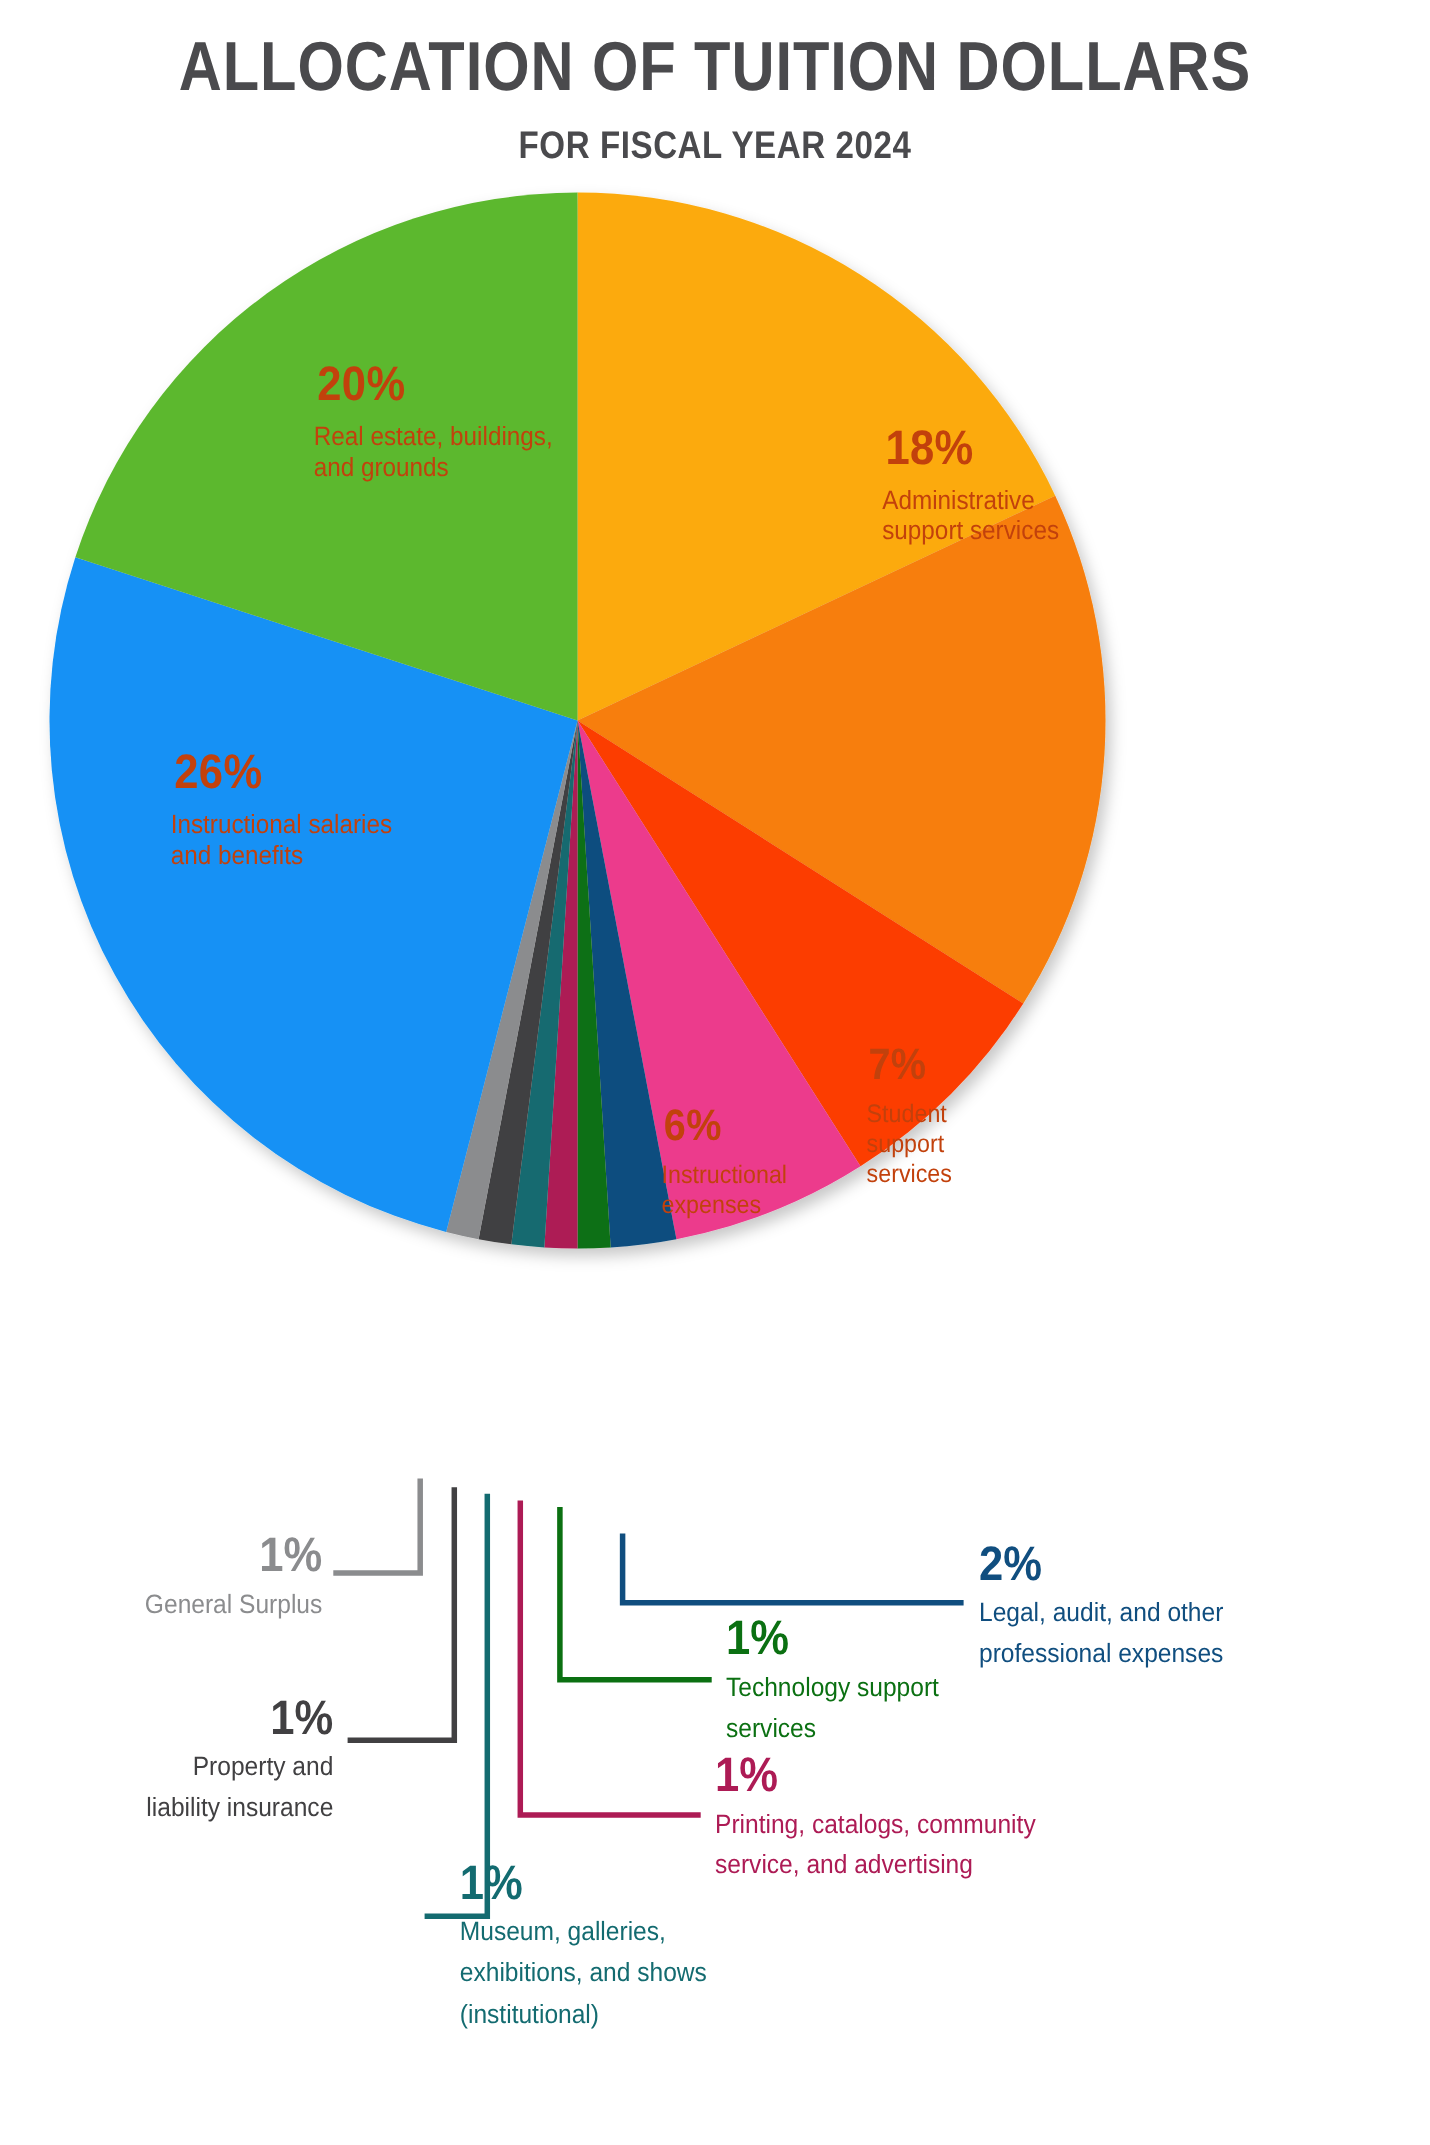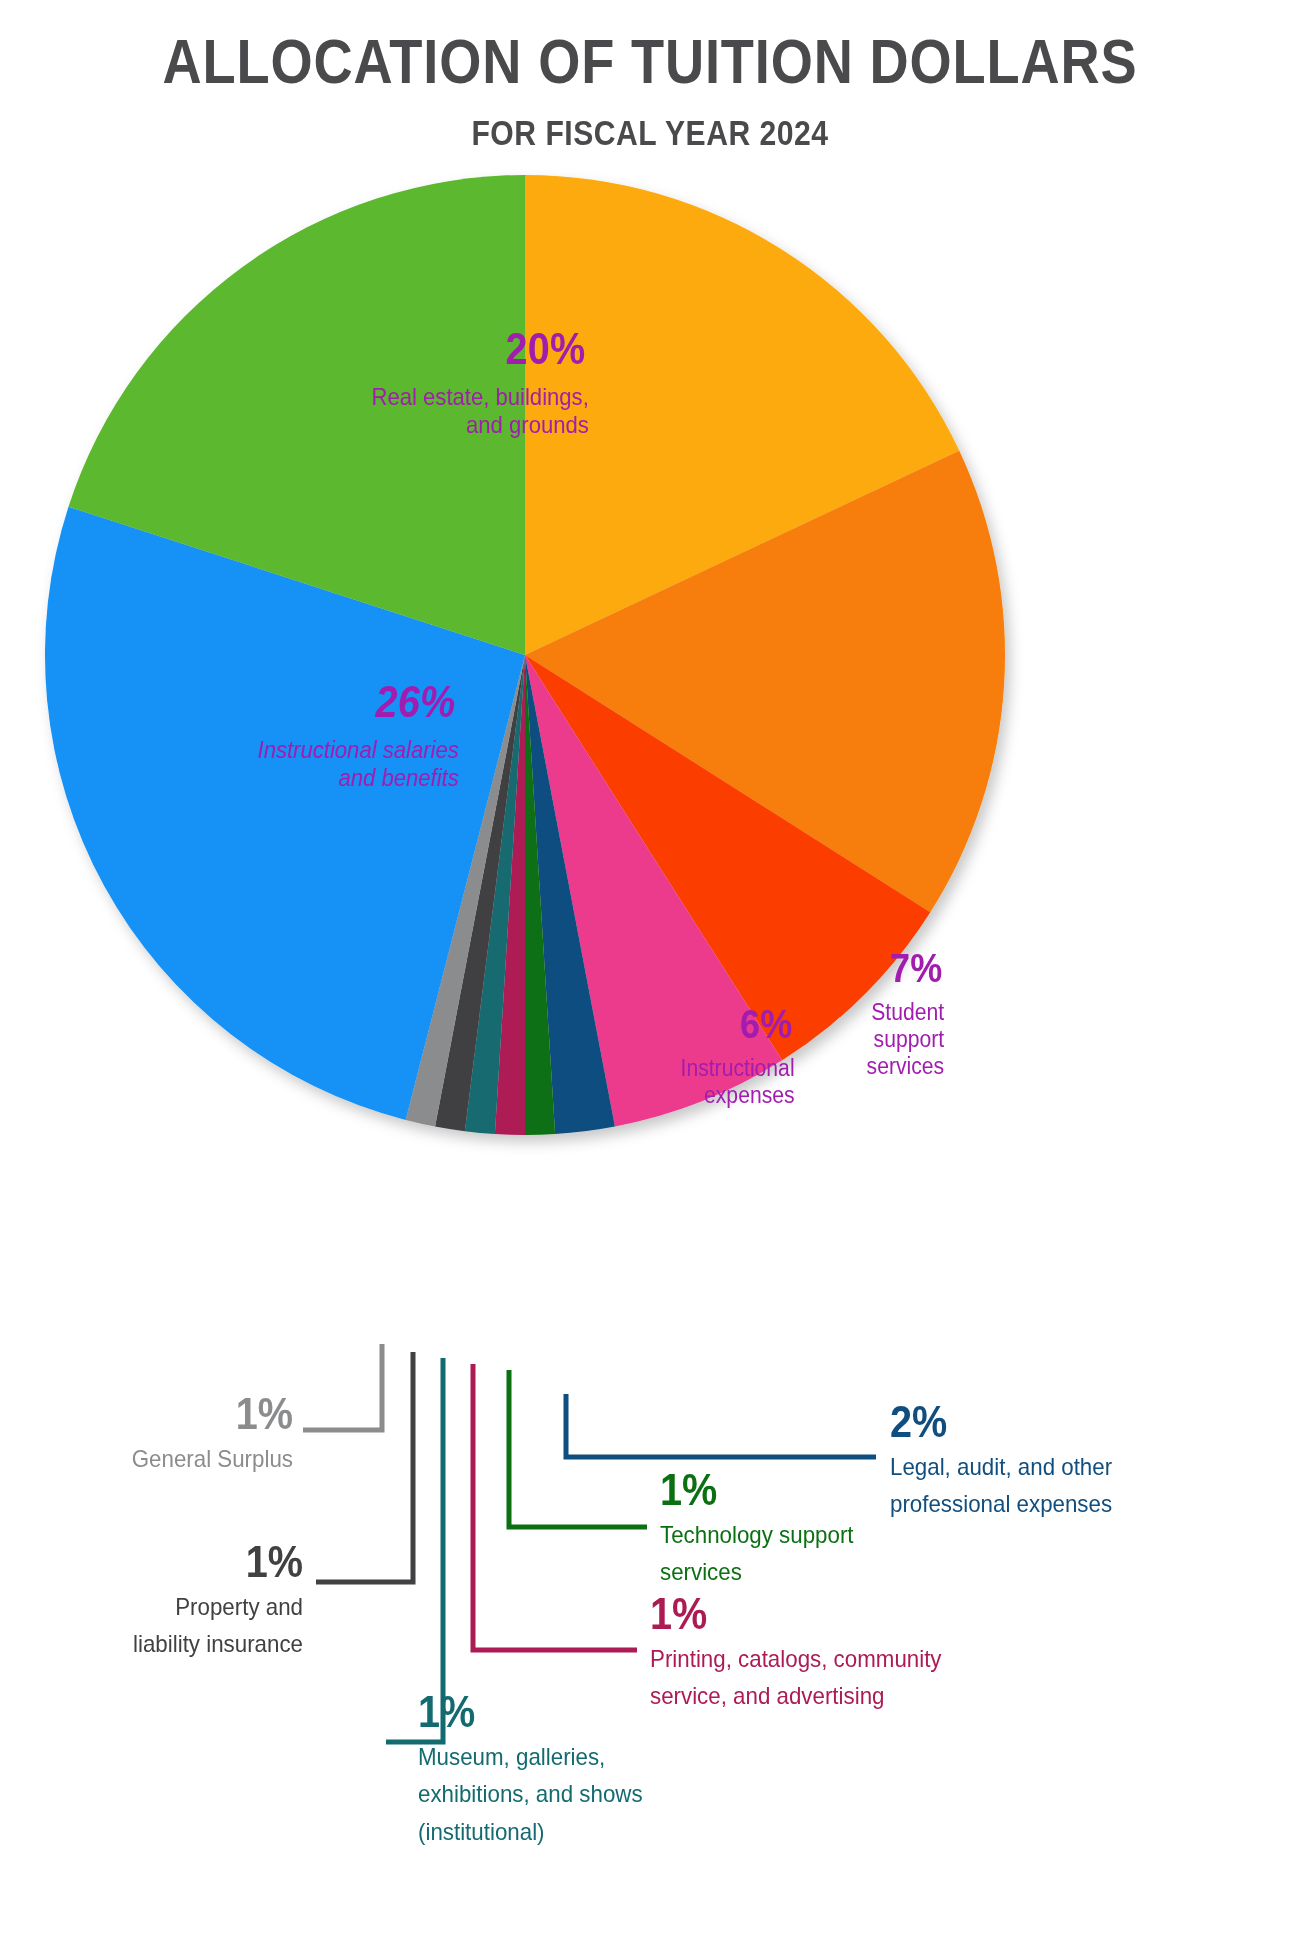--- a/index.html
+++ b/index.html
@@ -22,21 +22,21 @@
     font-size:35px;line-height:1.0;font-weight:700;color:#4a4a4d;
     letter-spacing:.6px;transform:scaleX(.86);transform-origin:center top;
     margin:22px 0 0 0;white-space:nowrap;
   }
 
   
   #pie-svg{position:absolute;left:0;top:0;width:1300px;height:1950px;}
 
   
   .slice-label{
-    position:absolute;color:#a21caf;text-align:right;
+    position:absolute;color:#c2410c;text-align:left;
     transform:translate(-50%,-50%);pointer-events:none;
   }
   .slice-label .pct{
     display:block;font-weight:700;letter-spacing:.3px;
     transform:scaleX(.9);
   }
   .slice-label .nm{
     display:block;font-weight:400;line-height:1.17;
     transform:scaleX(.92);
   }
@@ -100,23 +100,28 @@
       <path d="M 566,1394 L 566,1457 L 876,1457" stroke="#104e7f"></path>
     </g>
   </svg>
 
   <div class="slice-label" style="left:437px;top:382px;width:330px;">
     <span class="pct" style="font-size:44px;">20%</span>
     <span class="nm" style="font-size:24px;margin-top:9px;">Real estate, buildings,</span>
     <span class="nm" style="font-size:24px;">and grounds</span>
   </div>
 
+  <div class="slice-label" style="left:940px;top:440px;width:300px;">
+    <span class="pct" style="font-size:44px;">18%</span>
+    <span class="nm" style="font-size:24px;margin-top:9px;">Administrative</span>
+    <span class="nm" style="font-size:24px;">support services</span>
+  </div>
 
 
-  <div class="slice-label" style="left:307px;top:735px;width:330px;font-style:italic;">
+  <div class="slice-label" style="left:307px;top:735px;width:330px;">
     <span class="pct" style="font-size:44px;">26%</span>
     <span class="nm" style="font-size:24px;margin-top:9px;">Instructional salaries</span>
     <span class="nm" style="font-size:24px;">and benefits</span>
   </div>
 
   <div class="slice-label" style="left:866px;top:1013px;width:170px;">
     <span class="pct" style="font-size:40px;">7%</span>
     <span class="nm" style="font-size:23px;margin-top:8px;">Student</span>
     <span class="nm" style="font-size:23px;">support</span>
     <span class="nm" style="font-size:23px;">services</span>

